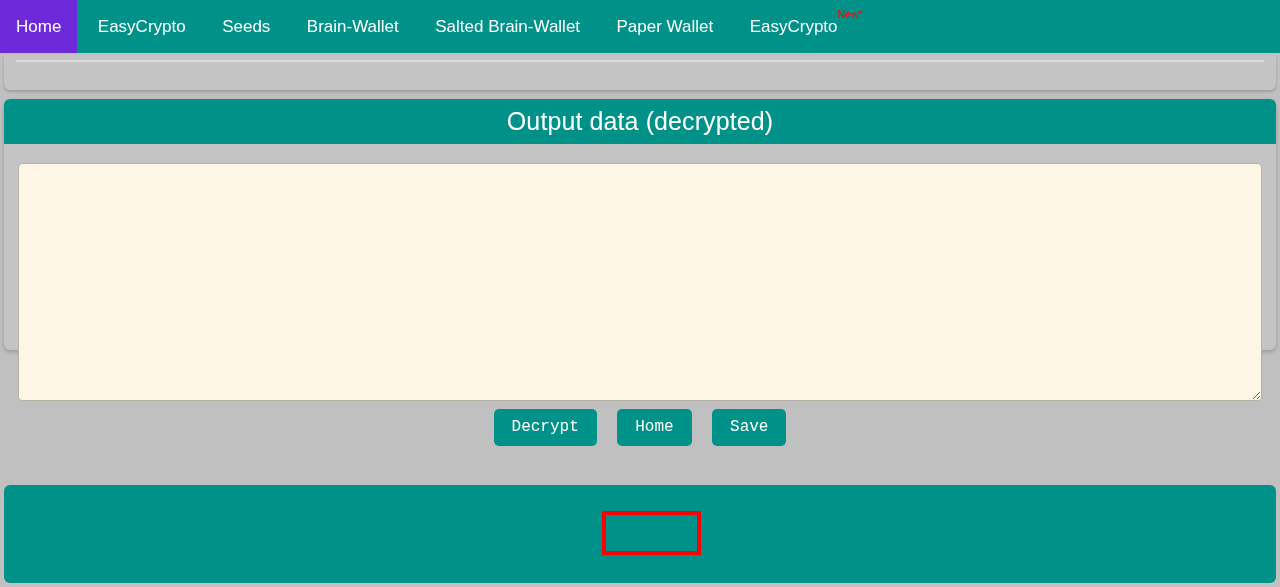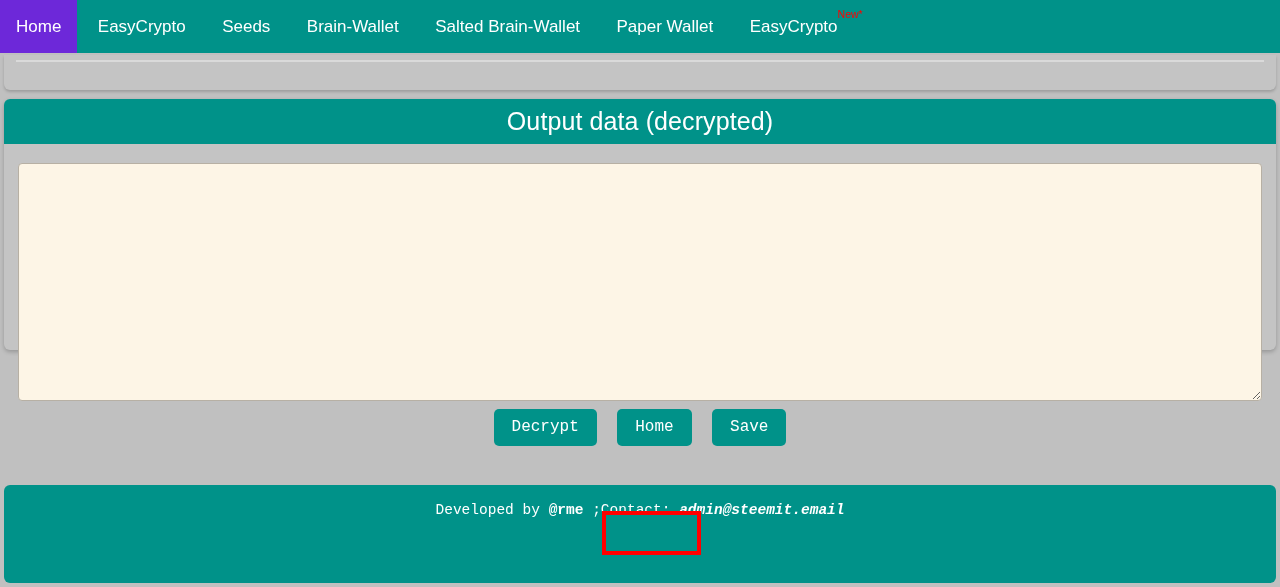--- a/index.html
+++ b/index.html
@@ -193,19 +193,18 @@
   <div id="button-row">
     <button class="btn">Decrypt</button>
     <button class="btn">Home</button>
     <button class="btn">Save</button>
   </div>
 
 </div>
 
 <div id="footer">
 
-  <div class="foot-line"><span>Developed by </span><span class="b">@rme</span><span> ;Contact: </span><span class="bi">admin@steemit.email</span></div>
 
 
 
 </div>
 
 <div id="red-box"></div>
 
 </body></html>

